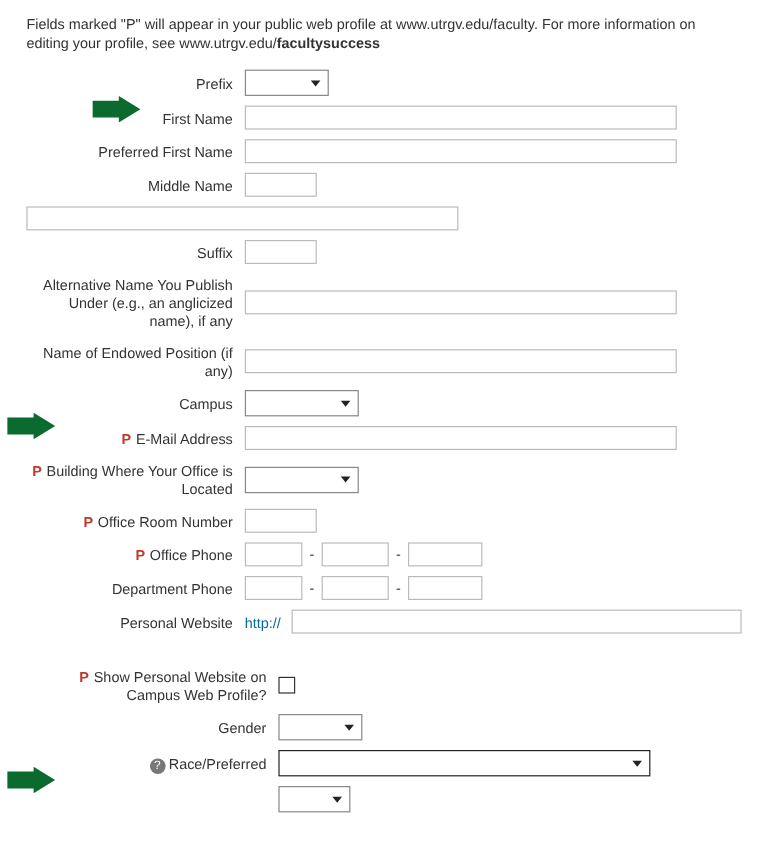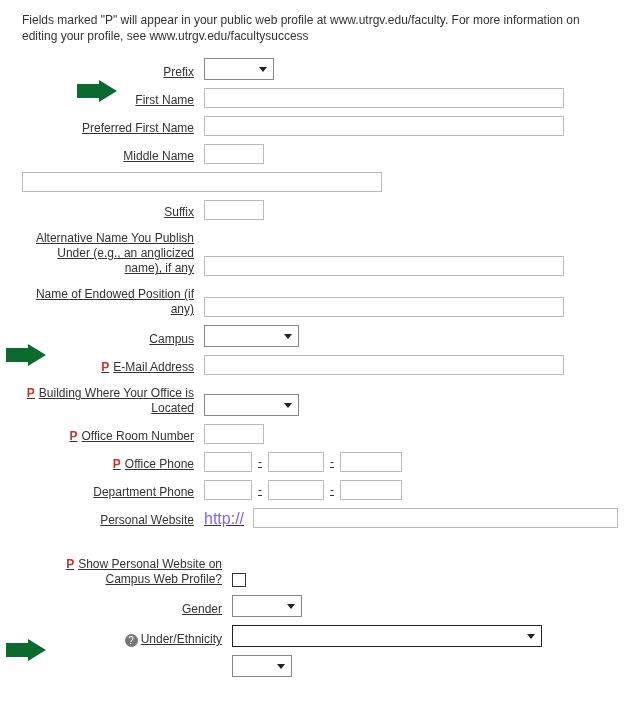--- a/index.html
+++ b/index.html
@@ -6,28 +6,27 @@
   body {
     margin: 0;
     padding: 12px 22px 20px 22px;
     font-family: Arial, Helvetica, sans-serif;
     font-size: 12px;
     color: #333;
     background: #fff;
     width: 640px;
   }
   .intro { font-size: 12px; color: #333; line-height: 1.35; margin-bottom: 14px; }
-  .intro .bold { font-weight: normal; }
+  .intro .bold { font-weight: bold; }
   .form { position: relative; }
   .row {
     display: flex;
-    align-items: flex-end;
+    align-items: center;
     margin-bottom: 8px;
     position: relative;
-    text-decoration: underline;
   }
   .label-col {
     width: 182px;
     flex-shrink: 0;
     text-align: right;
     padding-right: 10px;
     padding-top: 3px;
     line-height: 1.25;
   }
   .input-col { flex: 1; display: flex; align-items: center; gap: 4px; }
@@ -59,21 +58,21 @@
     border-top: 5px solid #222;
   }
   .sel.w70 { width: 70px; }
   .sel.w95 { width: 95px; }
   .sel.w60 { width: 60px; }
   .sel.w320 { width: 310px; border: 1.5px solid #222; }
   .phone-dash { padding: 0 2px; }
   .phone1 { width: 48px; }
   .phone2 { width: 56px; }
   .phone3 { width: 62px; }
-  .website-prefix { font-size: 16px; color: #8b5cf6; padding-right: 5px; padding-top:2px; }
+  .website-prefix { font-size: 12px; color: #0369a1; padding-right: 5px; padding-top:2px; }
   .website-input { flex:1; height:20px; border:1px solid #bbb; }
   .checkbox {
     width: 14px; height: 14px; border: 1.5px solid #333; background:#fff; display:inline-block;
   }
   .divider { height: 18px; }
   .arrow {
     position: absolute;
     width: 40px; height: 22px;
     pointer-events: none;
   }
@@ -236,21 +235,21 @@
 
 
   <div class="row">
     <div class="label-col" style="width:210px"><span>Gender</span></div>
     <div class="input-col">
         <div class="sel w70"></div>
       </div>
   </div>
 
   <div class="row">
-    <div class="label-col" style="width:210px"><span class="help-icon">?</span><span>Under/Ethnicity</span></div>
+    <div class="label-col" style="width:210px"><span class="help-icon">?</span><span>Race/Preferred</span></div>
     <div class="input-col">
         <div class="sel w320"></div>
       </div>
   </div>
 
   <div class="row">
     <div class="label-col" style="width:210px"></div>
     <div class="input-col">
         <div class="sel w60"></div>
       </div>

